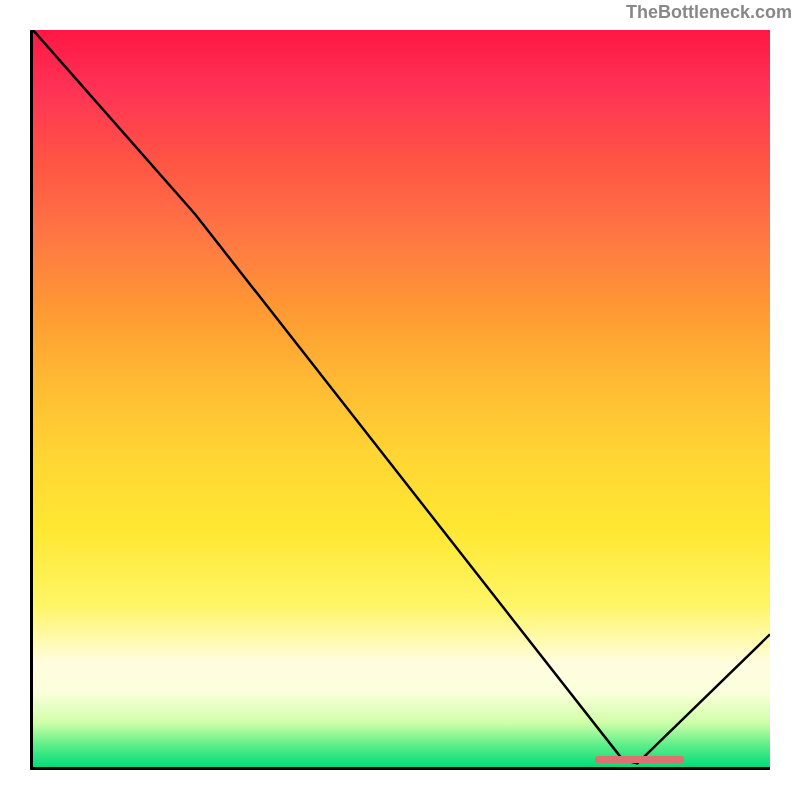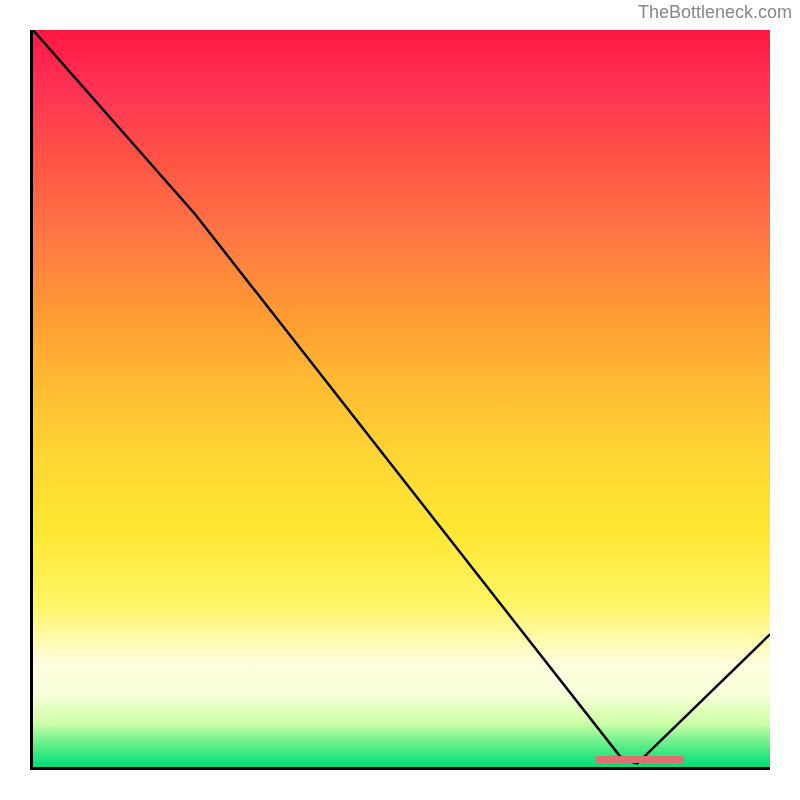--- a/index.html
+++ b/index.html
@@ -13,21 +13,21 @@
       background: white;
       position: relative;
       font-family: Arial, sans-serif;
     }
     .watermark {
       position: absolute;
       top: 2px;
       right: 8px;
       color: #888;
       font-size: 18px;
-      font-weight: normal;
+      font-weight: bold;
       z-index: 10;
     }
     .chart-area {
       position: absolute;
       top: 30px;
       left: 30px;
       width: 740px;
       height: 740px;
       border-left: 3px solid black;
       border-bottom: 3px solid black;

